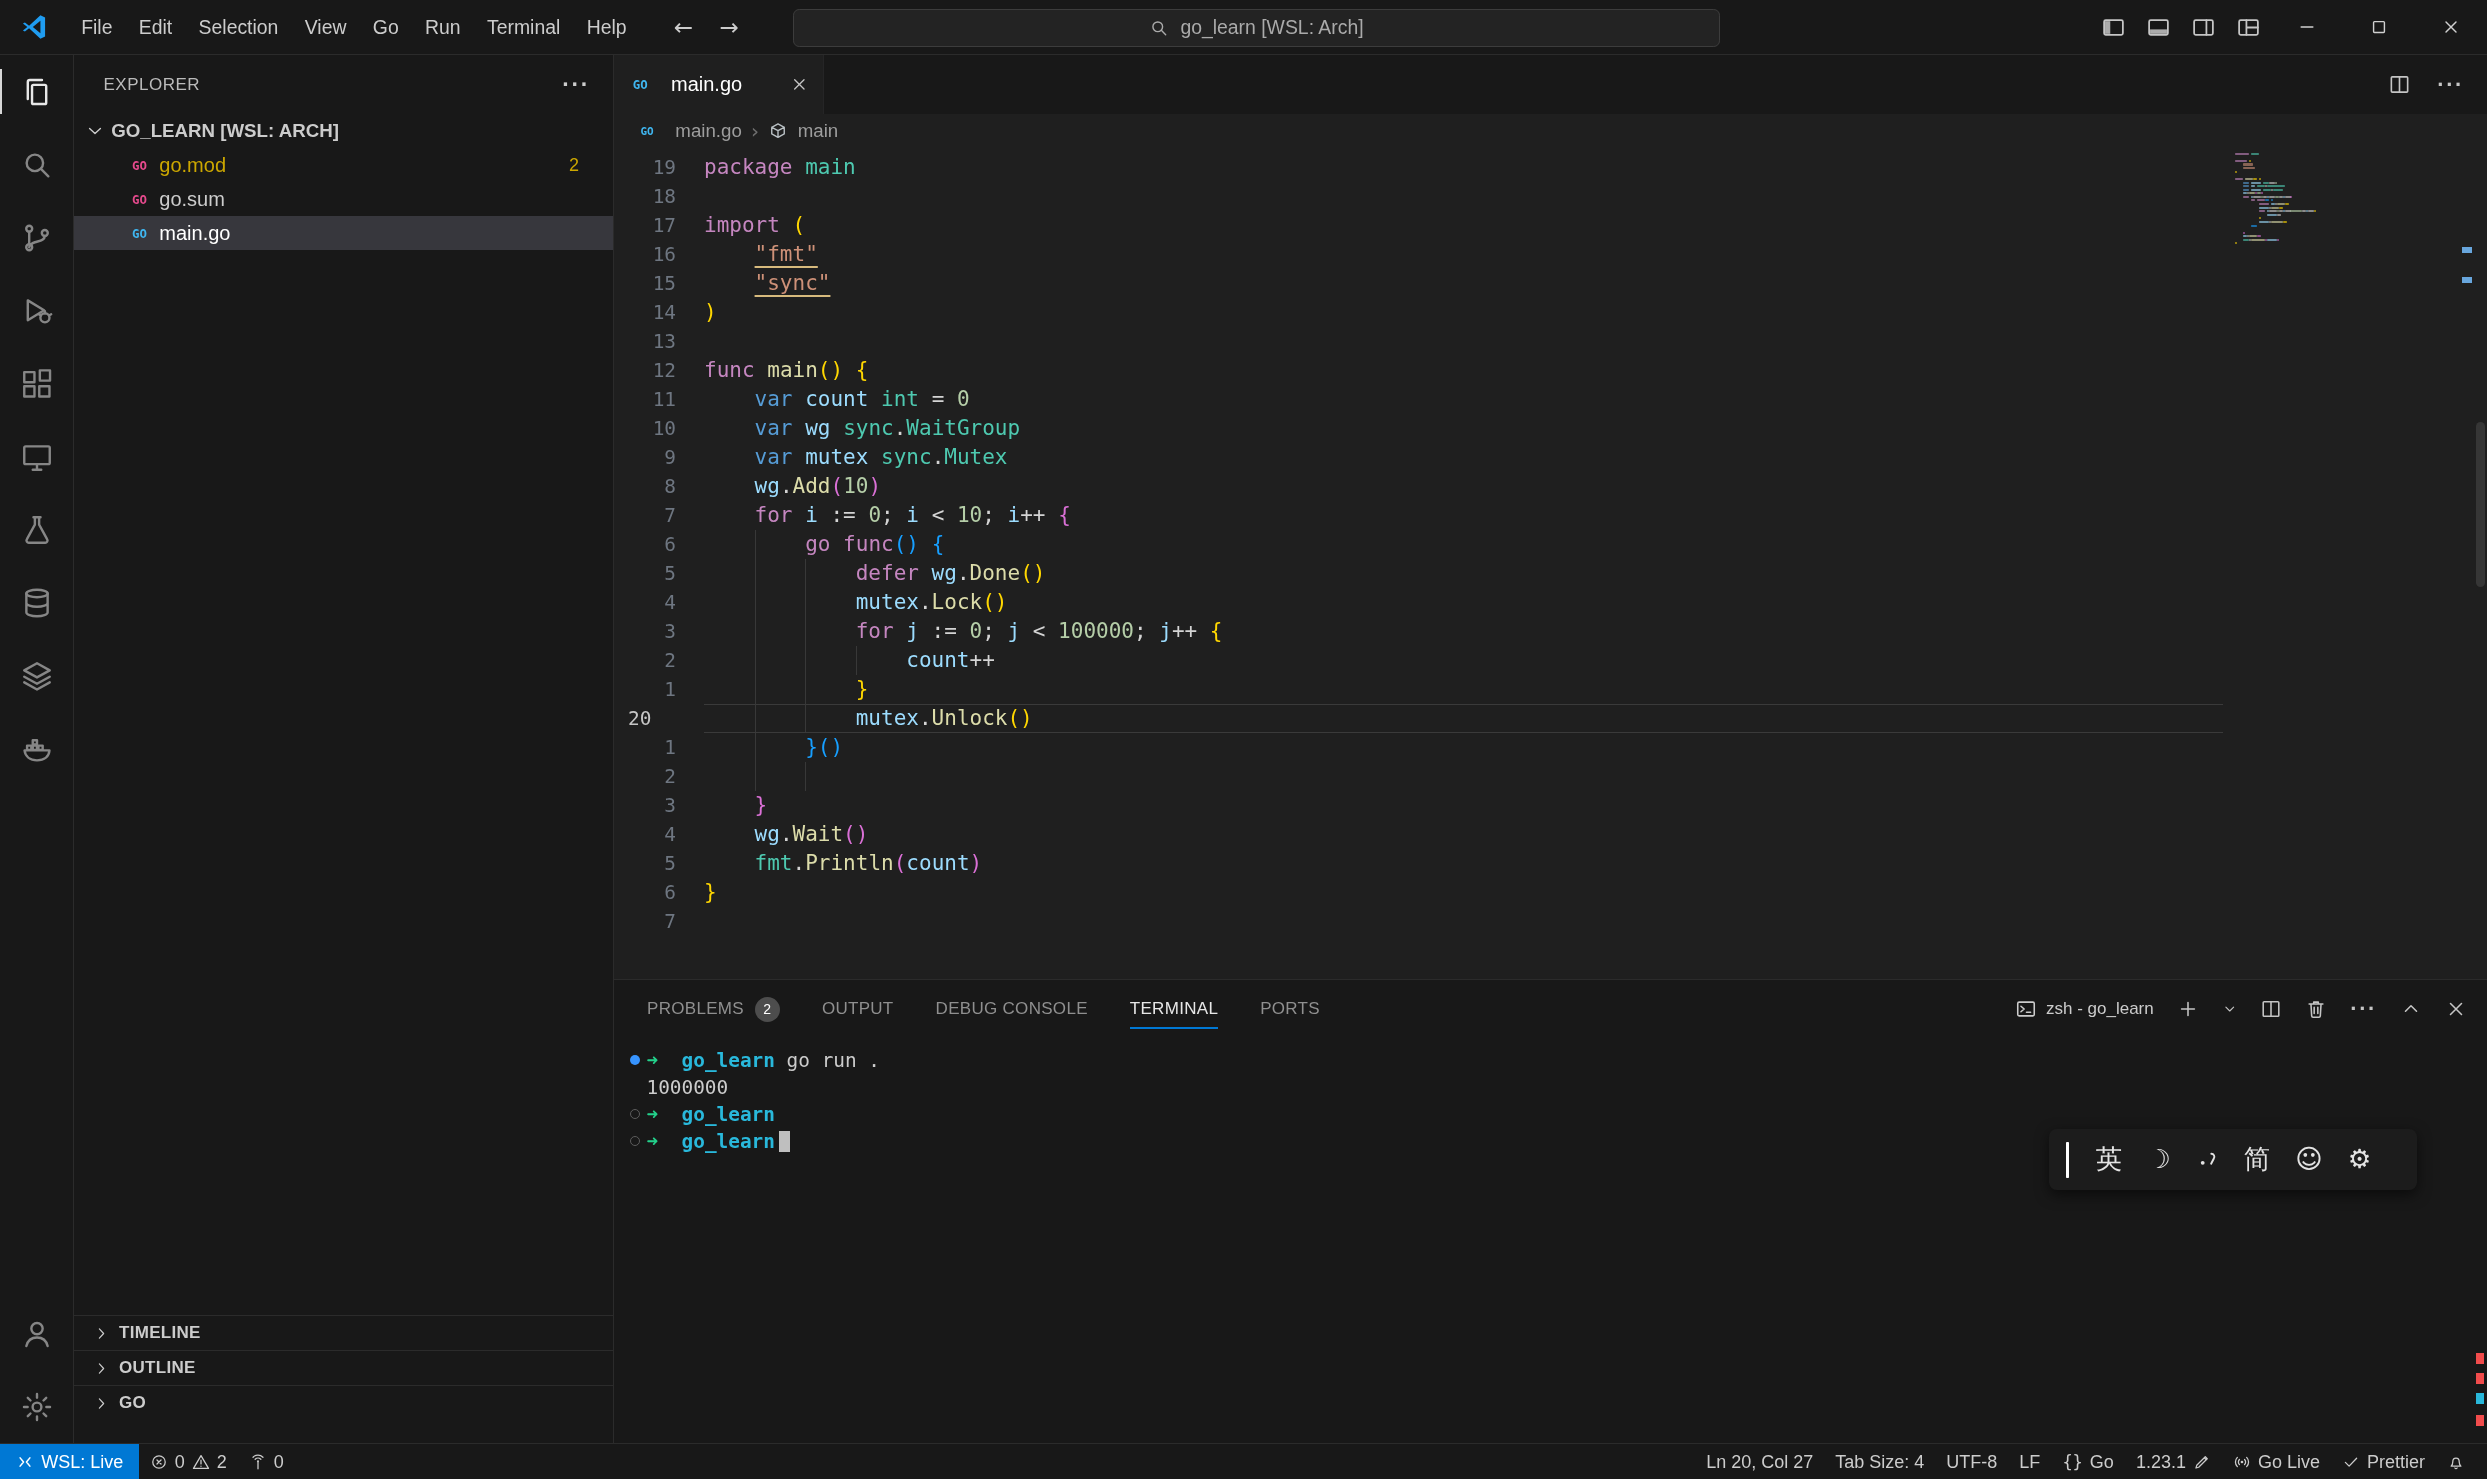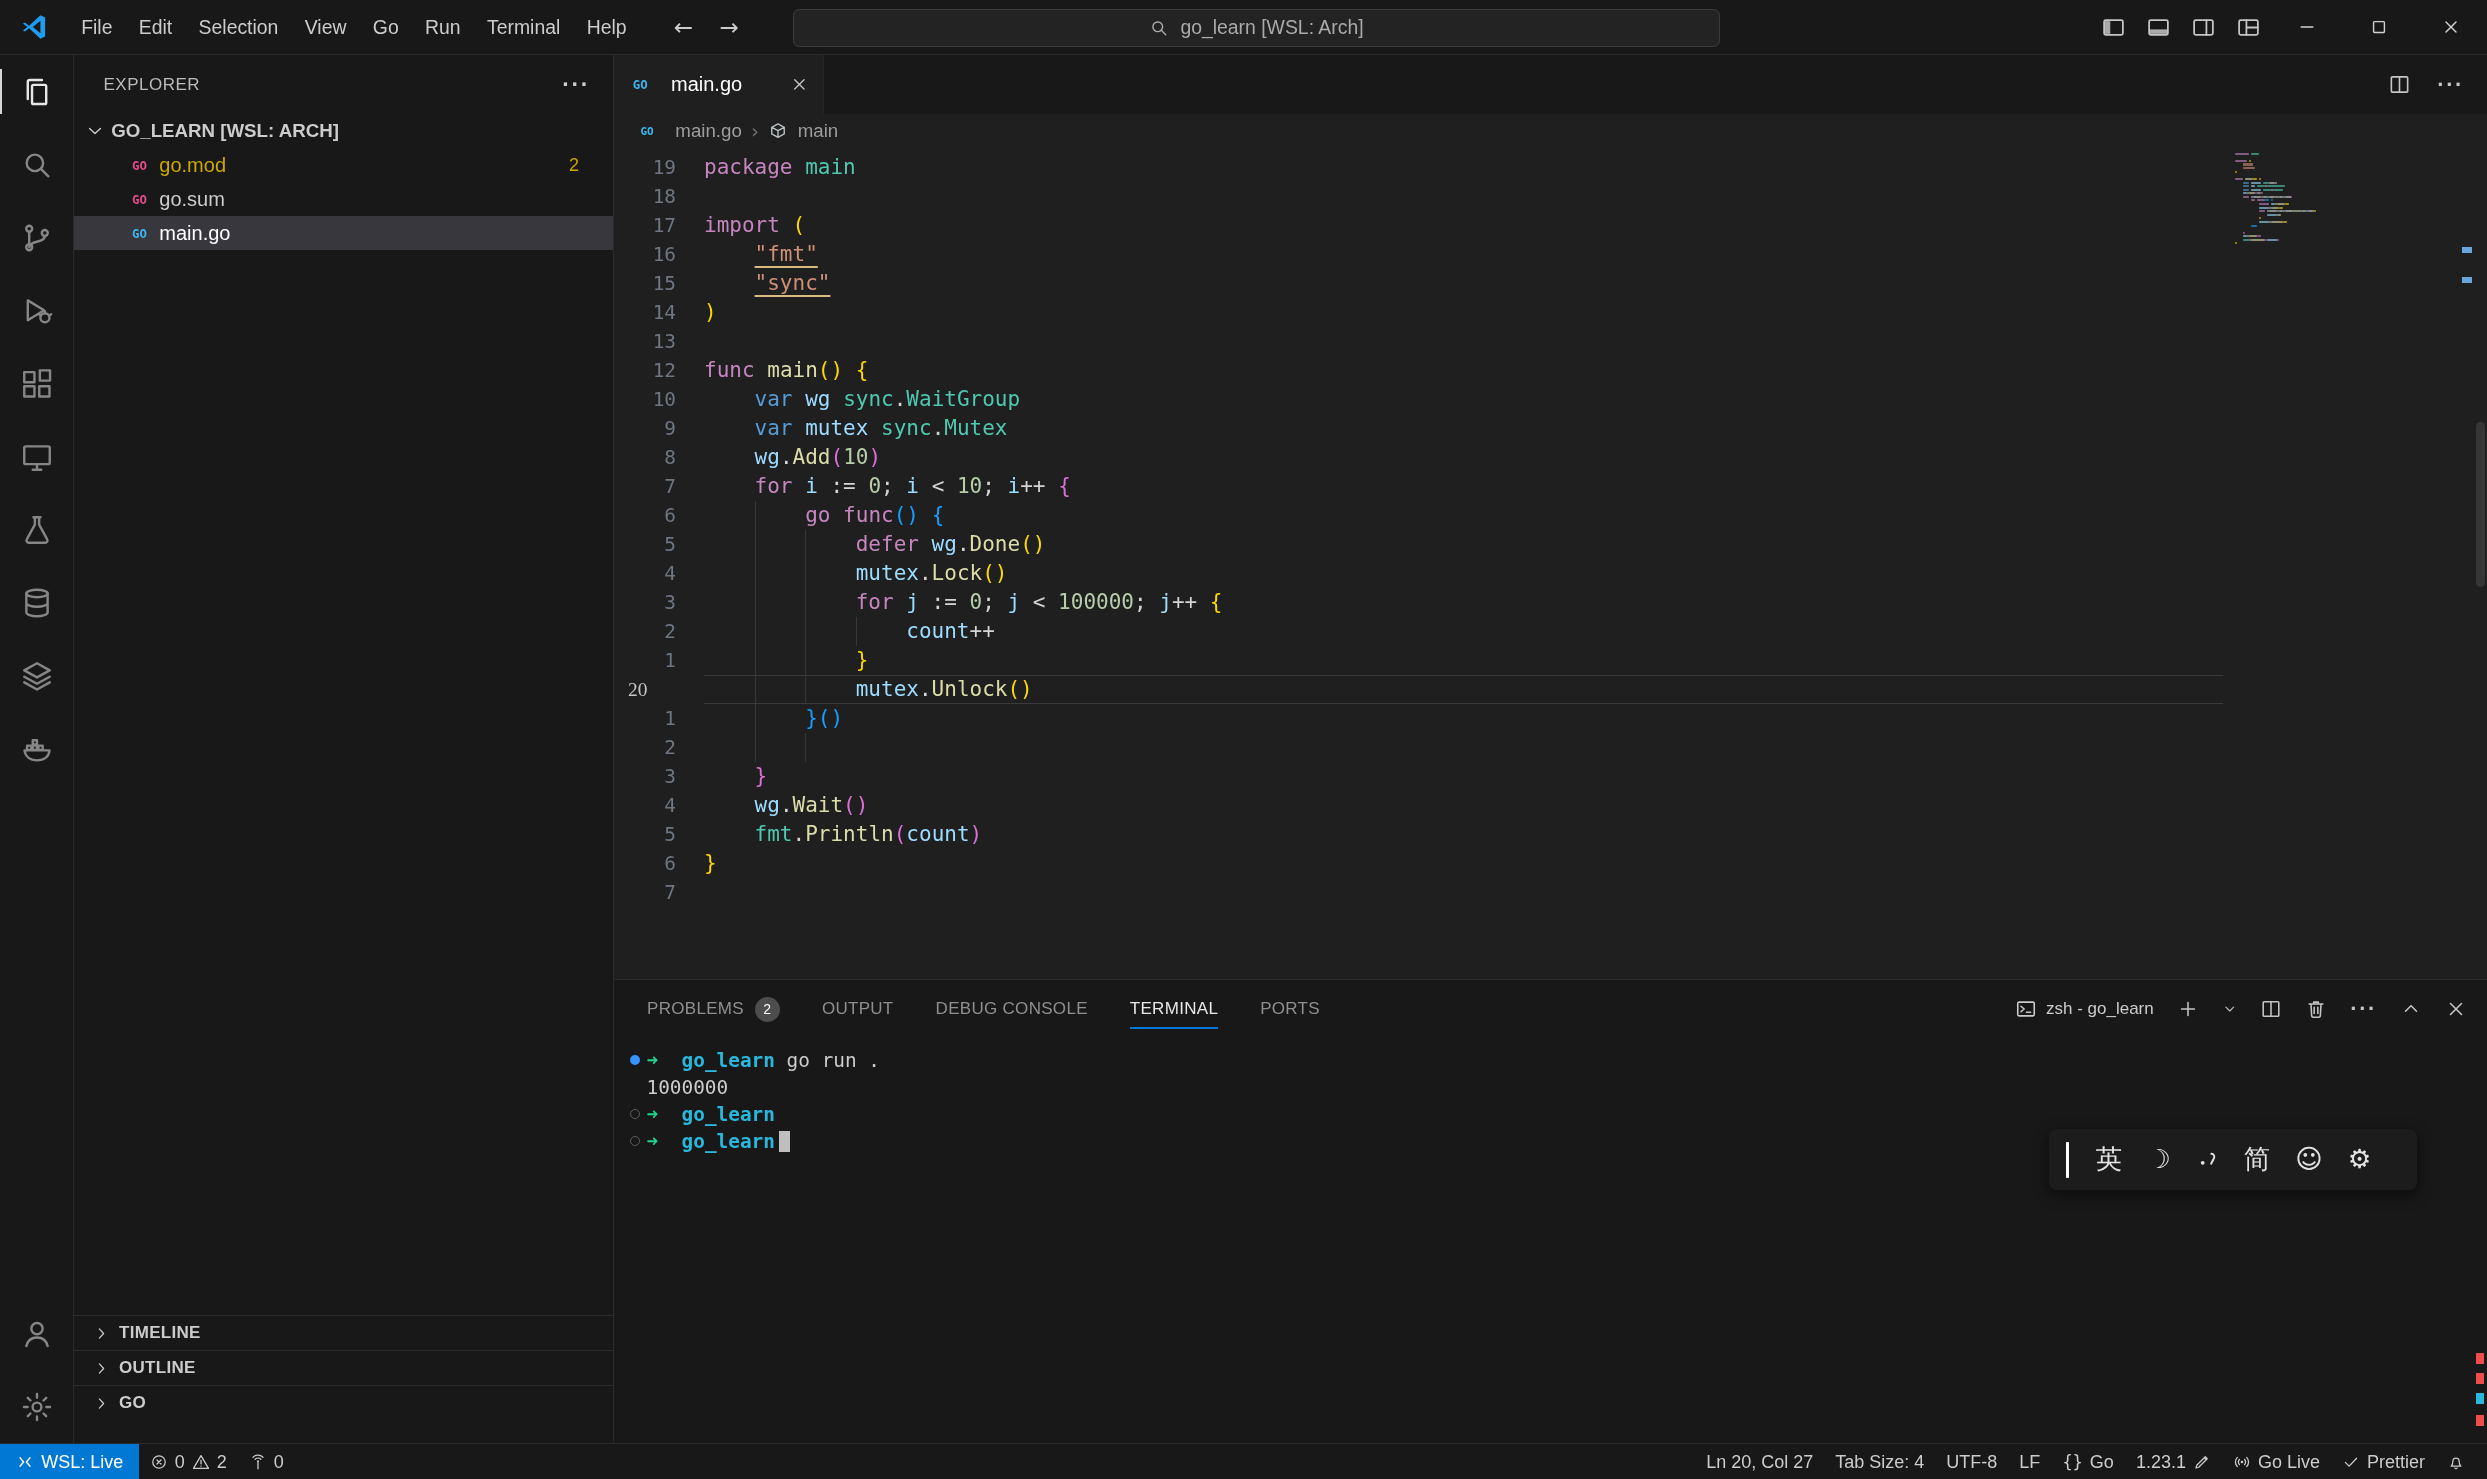--- a/index.html
+++ b/index.html
@@ -54,21 +54,21 @@
   .dots{font-size:22px;letter-spacing:1.6px;font-weight:700;}
   .breadcrumbs{height:34px;display:flex;align-items:center;gap:9.3px;padding-left:26.4px;font-size:18.7px;color:#9d9d9d;flex:none;}
   .bc-sep{color:#6e6e6e;font-family:"DejaVu Sans",sans-serif;font-size:20px;}
   .bc-cube{width:20px;height:20px;color:#b9c0c4;}
 
   
   .editor{flex:1;position:relative;overflow:hidden;background:#1f1f1f;}
   #code-lines{position:absolute;top:4.7px;left:0;right:0;font-family:"DejaVu Sans Mono",monospace;font-size:21px;line-height:29px;}
   .code-line{display:flex;height:29px;white-space:pre;position:relative;}
   .gutter{width:90px;flex:none;text-align:right;padding-right:28px;box-sizing:border-box;color:#6e7681;font-size:19.4px;}
-  .gutter.cur{text-align:left;padding-left:14px;color:#c6c6c6;font-family:Liberation Serif, serif;}
+  .gutter.cur{text-align:left;padding-left:14px;color:#c6c6c6;}
   .ctext{position:relative;flex:1;}
   .iguide{position:absolute;top:0;bottom:0;width:0.8px;background:#383838;}
   .code-line.current::before{content:"";position:absolute;left:90px;right:264px;top:0;border-top:1.6px solid #3a3a3a;}
   .code-line.current::after{content:"";position:absolute;left:90px;right:264px;bottom:0;border-bottom:1.6px solid #3a3a3a;}
   .minimap{position:absolute;top:4.7px;right:45px;width:207px;height:140px;}
   .mm-bar{position:absolute;height:2.3px;opacity:.6;border-radius:0.8px;}
   .ov-mark{position:absolute;right:15.5px;width:9.3px;height:6.2px;background:#75beff;opacity:.85;}
   .scroll-thumb{position:absolute;right:1.6px;top:274px;width:9.3px;height:165px;background:#515151;opacity:.45;border-radius:4.7px;}
 
   
@@ -343,20 +343,21 @@
       <div class="editor">
         <div id="code-lines">
             <div class="code-line"><div class="gutter">19</div><div class="ctext"><span class="tk-kw">package</span><span class="tk-p"> </span><span class="tk-ty">main</span></div></div>
             <div class="code-line"><div class="gutter">18</div><div class="ctext"></div></div>
             <div class="code-line"><div class="gutter">17</div><div class="ctext"><span class="tk-kw">import</span><span class="tk-p"> </span><span class="tk-b1">(</span></div></div>
             <div class="code-line"><div class="gutter">16</div><div class="ctext"><span class="tk-p">    </span><span class="tk-su">"fmt"</span></div></div>
             <div class="code-line"><div class="gutter">15</div><div class="ctext"><span class="tk-p">    </span><span class="tk-su">"sync"</span></div></div>
             <div class="code-line"><div class="gutter">14</div><div class="ctext"><span class="tk-b1">)</span></div></div>
             <div class="code-line"><div class="gutter">13</div><div class="ctext"></div></div>
             <div class="code-line"><div class="gutter">12</div><div class="ctext"><span class="tk-kw">func</span><span class="tk-p"> </span><span class="tk-fn">main</span><span class="tk-b1">()</span><span class="tk-p"> </span><span class="tk-b1">{</span></div></div>
+            <div class="code-line"><div class="gutter">11</div><div class="ctext"><span class="tk-p">    </span><span class="tk-kb">var</span><span class="tk-p"> </span><span class="tk-v">count</span><span class="tk-p"> </span><span class="tk-ty">int</span><span class="tk-p"> = </span><span class="tk-n">0</span></div></div>
             <div class="code-line"><div class="gutter">10</div><div class="ctext"><span class="tk-p">    </span><span class="tk-kb">var</span><span class="tk-p"> </span><span class="tk-v">wg</span><span class="tk-p"> </span><span class="tk-ty">sync</span><span class="tk-p">.</span><span class="tk-ty">WaitGroup</span></div></div>
             <div class="code-line"><div class="gutter">9</div><div class="ctext"><span class="tk-p">    </span><span class="tk-kb">var</span><span class="tk-p"> </span><span class="tk-v">mutex</span><span class="tk-p"> </span><span class="tk-ty">sync</span><span class="tk-p">.</span><span class="tk-ty">Mutex</span></div></div>
             <div class="code-line"><div class="gutter">8</div><div class="ctext"><span class="tk-p">    </span><span class="tk-v">wg</span><span class="tk-p">.</span><span class="tk-fn">Add</span><span class="tk-b2">(</span><span class="tk-n">10</span><span class="tk-b2">)</span></div></div>
             <div class="code-line"><div class="gutter">7</div><div class="ctext"><span class="tk-p">    </span><span class="tk-kw">for</span><span class="tk-p"> </span><span class="tk-v">i</span><span class="tk-p"> := </span><span class="tk-n">0</span><span class="tk-p">; </span><span class="tk-v">i</span><span class="tk-p"> &lt; </span><span class="tk-n">10</span><span class="tk-p">; </span><span class="tk-v">i</span><span class="tk-p">++ </span><span class="tk-b2">{</span></div></div>
             <div class="code-line"><div class="gutter">6</div><div class="ctext"><span class="iguide" style="left: 51px;"></span><span class="tk-p">        </span><span class="tk-kw">go</span><span class="tk-p"> </span><span class="tk-kw">func</span><span class="tk-b3">()</span><span class="tk-p"> </span><span class="tk-b3">{</span></div></div>
             <div class="code-line"><div class="gutter">5</div><div class="ctext"><span class="iguide" style="left: 51px;"></span><span class="iguide" style="left: 101px;"></span><span class="tk-p">            </span><span class="tk-kw">defer</span><span class="tk-p"> </span><span class="tk-v">wg</span><span class="tk-p">.</span><span class="tk-fn">Done</span><span class="tk-b1">()</span></div></div>
             <div class="code-line"><div class="gutter">4</div><div class="ctext"><span class="iguide" style="left: 51px;"></span><span class="iguide" style="left: 101px;"></span><span class="tk-p">            </span><span class="tk-v">mutex</span><span class="tk-p">.</span><span class="tk-fn">Lock</span><span class="tk-b1">()</span></div></div>
             <div class="code-line"><div class="gutter">3</div><div class="ctext"><span class="iguide" style="left: 51px;"></span><span class="iguide" style="left: 101px;"></span><span class="tk-p">            </span><span class="tk-kw">for</span><span class="tk-p"> </span><span class="tk-v">j</span><span class="tk-p"> := </span><span class="tk-n">0</span><span class="tk-p">; </span><span class="tk-v">j</span><span class="tk-p"> &lt; </span><span class="tk-n">100000</span><span class="tk-p">; </span><span class="tk-v">j</span><span class="tk-p">++ </span><span class="tk-b1">{</span></div></div>
             <div class="code-line"><div class="gutter">2</div><div class="ctext"><span class="iguide" style="left: 51px;"></span><span class="iguide" style="left: 101px;"></span><span class="iguide" style="left: 152px;"></span><span class="tk-p">                </span><span class="tk-v">count</span><span class="tk-p">++</span></div></div>
             <div class="code-line"><div class="gutter">1</div><div class="ctext"><span class="iguide" style="left: 51px;"></span><span class="iguide" style="left: 101px;"></span><span class="tk-p">            </span><span class="tk-b1">}</span></div></div>

